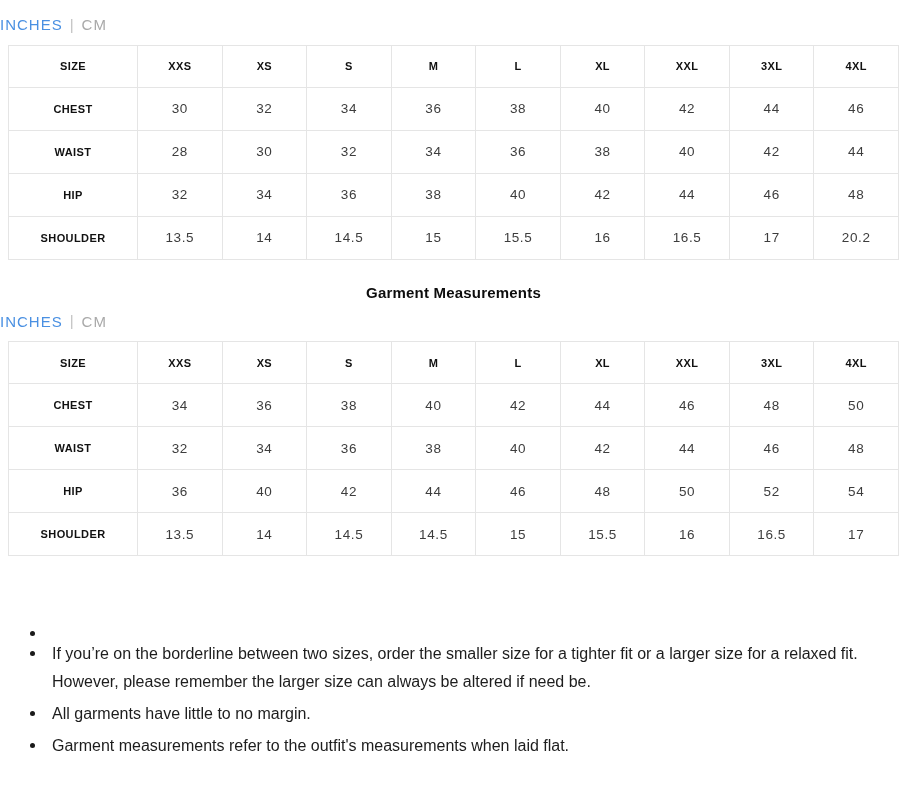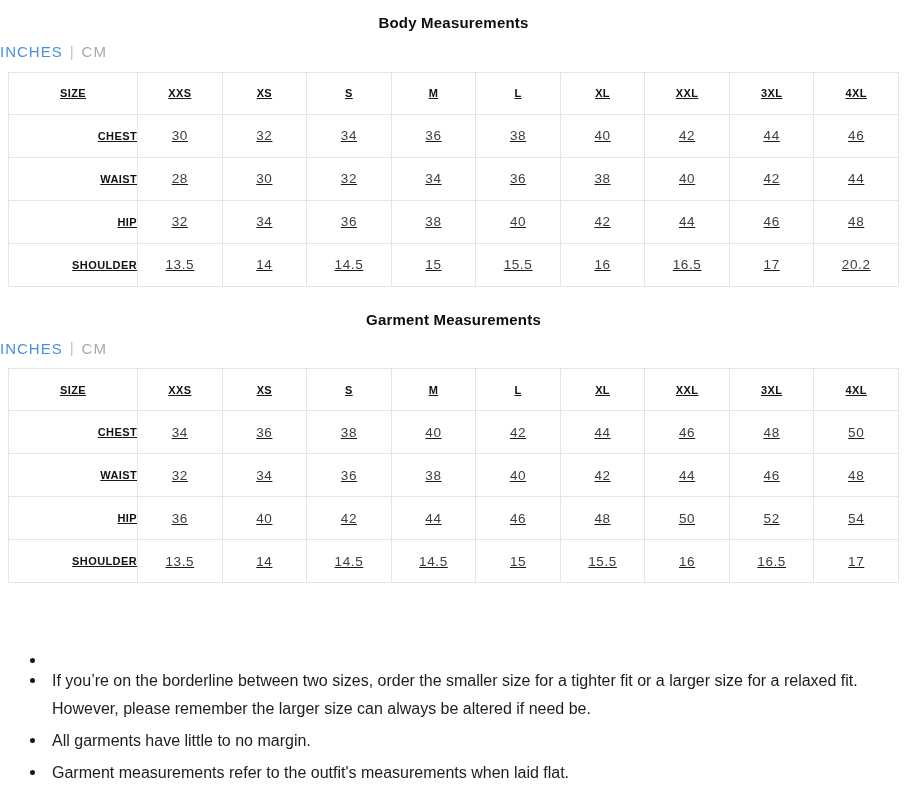--- a/index.html
+++ b/index.html
@@ -40,42 +40,40 @@
   .unit-inactive {
     color: var(--inactive-gray, #a9a9a9);
     cursor: pointer;
   }
 
   table.size-chart {
     width: 891px;
     margin: 4px auto;
     border-collapse: collapse;
     table-layout: fixed;
-    text-decoration: underline;
   }
   table.size-chart th, table.size-chart td {
     border: 1px solid var(--border, #e5e5e5);
     text-align: center;
     vertical-align: middle;
     background: #ffffff;
   }
   table.size-chart thead th {
     height: 42px;
     font-size: 11px;
     font-weight: 700;
     color: #111111;
     letter-spacing: 0.4px;
   }
   table.size-chart tbody th.row-label {
     height: 43px;
     font-size: 11px;
     font-weight: 700;
     color: #111111;
     letter-spacing: 0.4px;
-    text-align: right;
   }
   table.size-chart tbody td {
     height: 43px;
     font-size: 13.5px;
     font-weight: 400;
     color: #3d3d3d;
     letter-spacing: 0.6px;
   }
   col.c-label { width: 14.5%; }
   col.c-size  { width: 9.5%; }
@@ -109,21 +107,20 @@
     color: #1d1d1d;
     max-width: 812px;
   }
 </style>
 </head>
 <body>
 
 <div class="page">
 
   <div class="section">
-    <div class="section-title">Body Measurements</div>
     <div class="unit-toggle">
       <span class="unit-active">INCHES</span><span class="unit-divider">|</span><span class="unit-inactive">CM</span>
     </div>
     <table class="size-chart">
       <colgroup>
         <col class="c-label">
           <col class="c-size">
           <col class="c-size">
           <col class="c-size">
           <col class="c-size">

